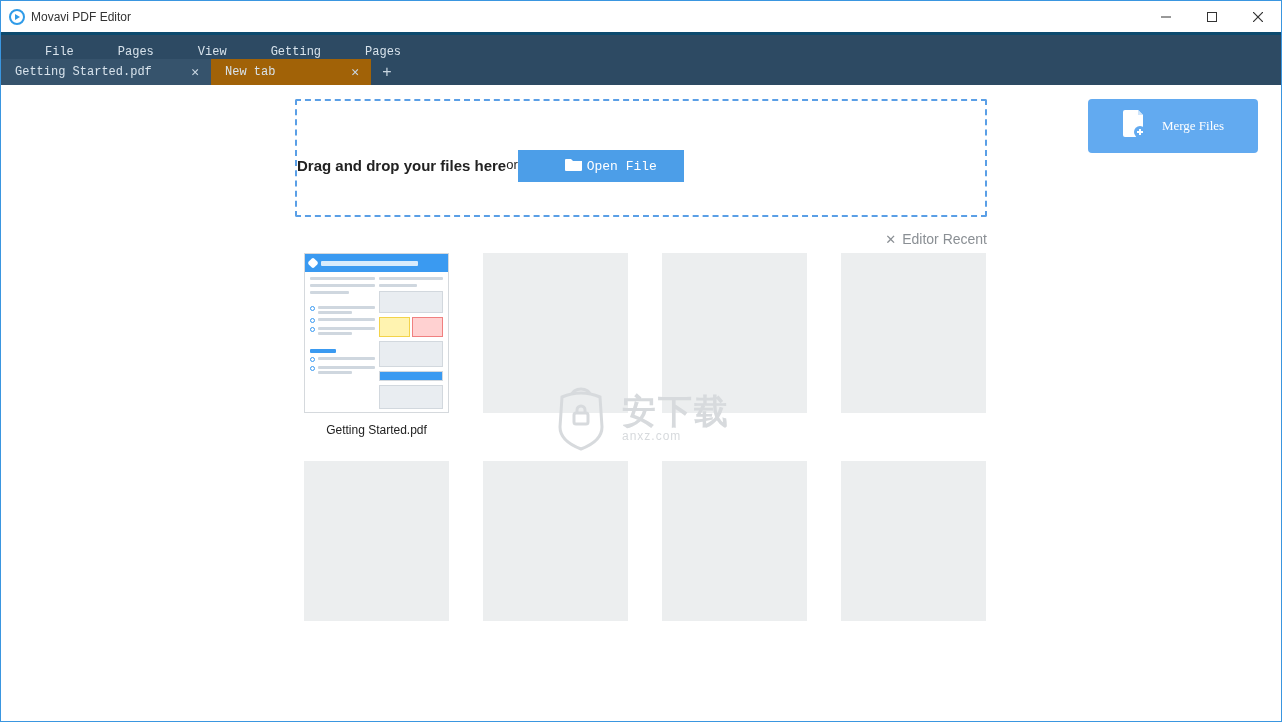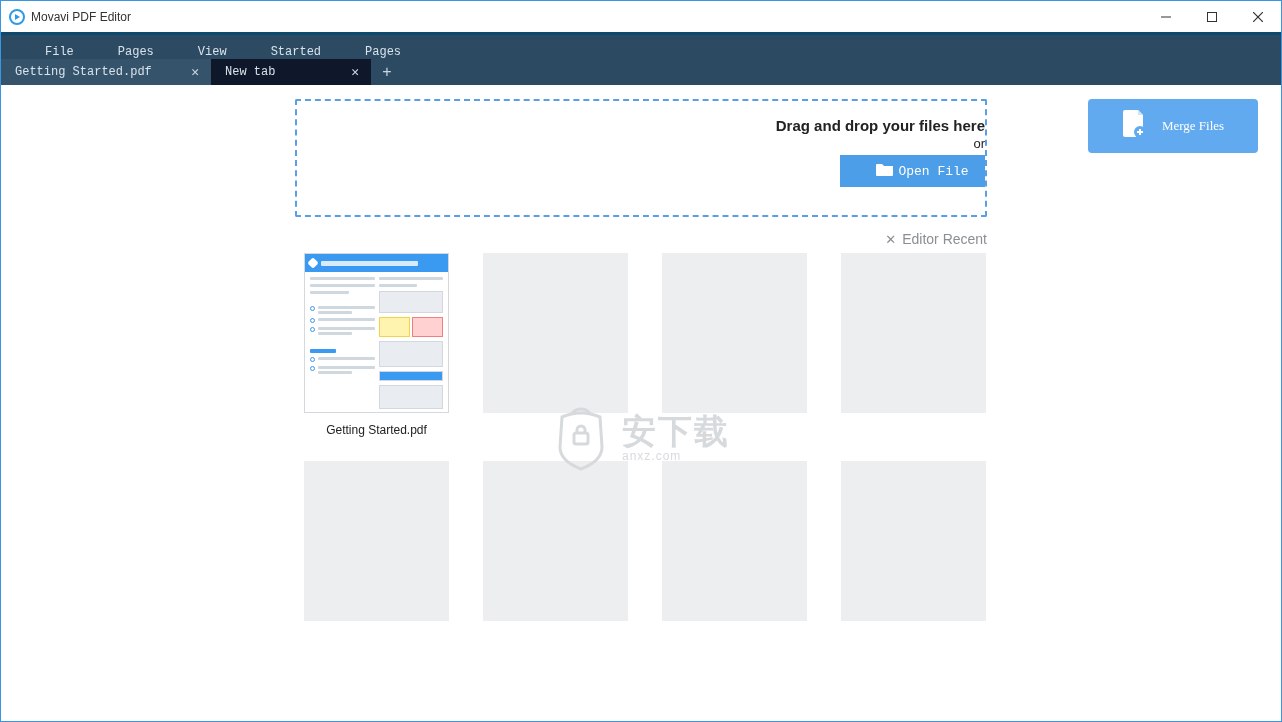--- a/index.html
+++ b/index.html
@@ -66,21 +66,21 @@
     display: flex;
     align-items: center;
     padding: 0 10px 0 14px;
     font-family: "Consolas","Courier New",monospace;
     font-size: 12px;
     color: #d8e3ec;
     cursor: pointer;
     position: relative;
   }
   .tab.inactive { background: #36536c; width:210px; }
-  .tab.active { background: #0f172a; width:160px;}
+  .tab.active { background: #a16207; width:160px;}
   .tab .tab-close {
     margin-left: auto;
     font-size: 13px;
     color: #c9d6e1;
     cursor: pointer;
     padding-right:2px;
   }
   .tab-add {
     width: 32px;
     display: flex;
@@ -96,42 +96,42 @@
     background: #ffffff;
     padding-top: 14px;
   }
   .dropzone {
     width: 692px;
     height: 118px;
     margin: 0 auto;
     border: 2px dashed #5a9fe6;
     border-radius: 2px;
     display: flex;
-    flex-direction: column;
-    align-items: flex-end;
+    flex-direction: row;
+    align-items: center;
     padding-top: 16px;
   }
   .dropzone .dz-text {
     font-size: 15px;
     font-weight: 600;
     color: #222;
     margin-bottom: 2px;
   }
   .dropzone .dz-or {
     font-size: 13px;
     color: #222;
     margin-bottom: 4px;
   }
   .open-file-btn {
     background: #4c9ee8;
     color: #fff;
     font-family: "Consolas","Courier New",monospace;
     font-size: 13px;
     border: none;
-    width: 145px;
+    width: 166px;
     height: 32px;
     cursor: pointer;
     display: flex;
     align-items: center;
     justify-content: center;
     gap: 4px;
     padding-left: 20px;
   }
   .merge-btn {
     position: absolute;
@@ -203,21 +203,21 @@
   .bullet .c{width:5px;height:5px;border:1px solid #3a9af1;border-radius:50%;margin-top:0;}
   .bullet .t{flex:1;display:flex;flex-direction:column;gap:2px;}
   .recent-label {
     margin-top: 10px;
     font-size: 12px;
     color: #222;
   }
   
   .watermark {
     position: absolute;
-    top: 320px; left: 50%;
+    top: 300px; left: 50%;
     transform: translateX(-50%);
     display:flex; align-items:center; gap:12px;
     color:#d7dadd; pointer-events:none;
     font-family: "Microsoft YaHei", sans-serif;
   }
   .watermark .wm-text{display:flex;flex-direction:column;line-height:1.05;}
   .watermark .wm-cn{font-size:34px;font-weight:600;letter-spacing:2px;}
   .watermark .wm-url{font-size:12px;letter-spacing:1px;}
 </style>
 </head>
@@ -248,21 +248,21 @@
           <line x1="10" y1="0" x2="0" y2="10" stroke="#333" stroke-width="1.2"></line>
         </svg>
     </div>
   </div>
 </div>
 
 <div class="menubar">
   <span class="menu-item">File</span>
   <span class="menu-item">Pages</span>
   <span class="menu-item">View</span>
-  <span class="menu-item">Started</span>
+  <span class="menu-item">Getting</span>
   <span class="menu-item">Pages</span>
 </div>
 
 <div class="tabbar">
   <div class="tab inactive">
     <span>Getting Started.pdf</span>
     <span class="tab-close">✕</span>
   </div>
   <div class="tab active">
     <span>New tab</span>

